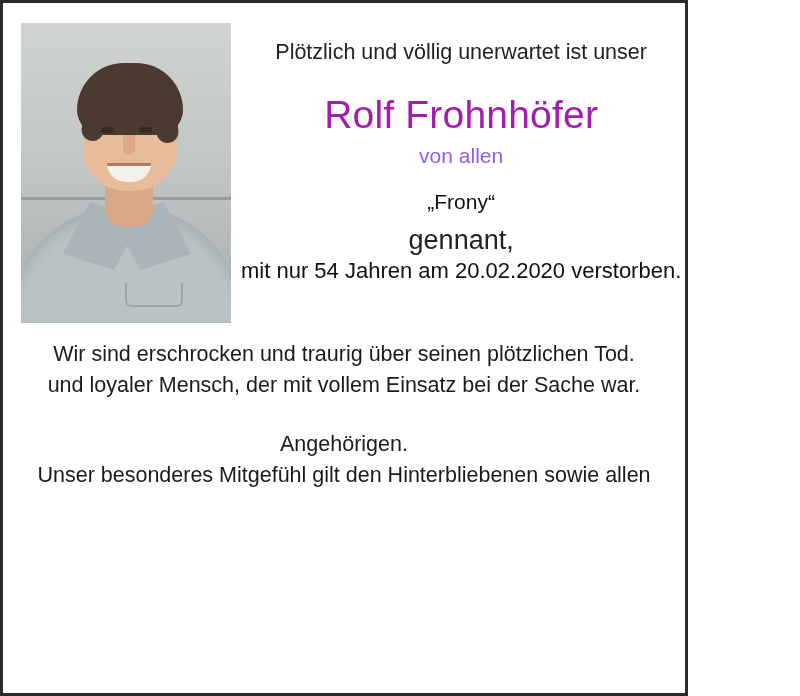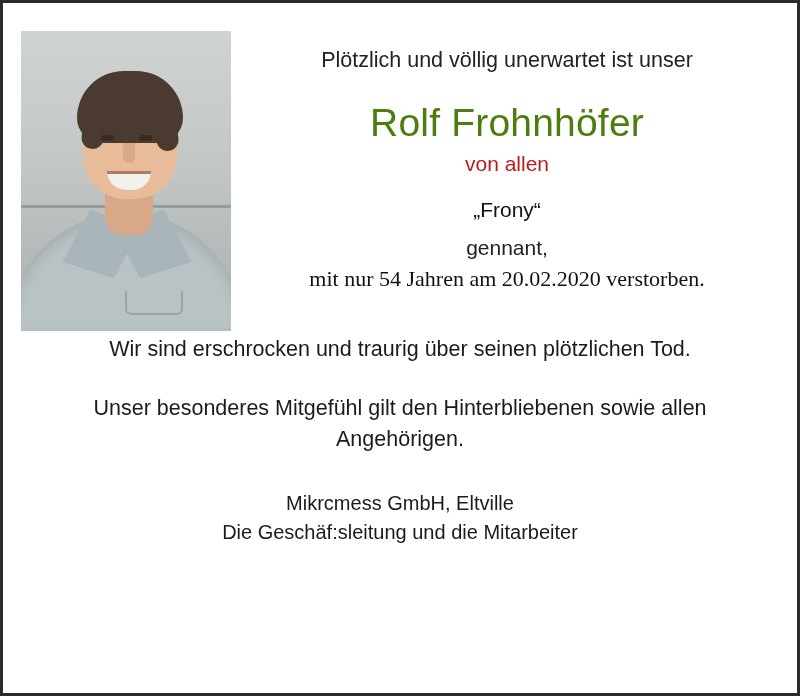--- a/index.html
+++ b/index.html
@@ -10,26 +10,26 @@
   body {
     width: 800px;
     height: 696px;
     font-family: "Liberation Sans", sans-serif;
     color: #1a1a1a;
     overflow: hidden;
   }
 
   .obituary {
     position: relative;
-    width: 800px;
+    width: 688px;
     height: 696px;
     box-sizing: border-box;
     background: #ffffff;
     border: 3px solid #2b2b2b;
-    padding: 26px 18px 10px 18px;
+    padding: 18px 18px 10px 18px;
   }
 
   .top-block {
     display: flex;
     align-items: flex-start;
   }
 
   
   .photo-frame {
     width: 210px;
@@ -176,52 +176,51 @@
   }
   .lead {
     font-size: 21.5px;
     line-height: 31px;
     color: #222;
   }
   .name {
     font-size: 39px;
     line-height: 54px;
     margin-top: 20px;
-    color: #4d7c0f;
+    color: #a21caf;
     letter-spacing: .2px;
   }
   .von-allen {
     font-size: 21px;
     line-height: 28px;
-    color: #b91c1c;
+    color: #8b5cf6;
   }
   .nickname {
     font-size: 21px;
     line-height: 48px;
     margin-top: 8px;
     color: #111;
   }
   .gennant {
-    font-size: 21px;
+    font-size: 27px;
     line-height: 28px;
     color: #222;
   }
   .age-line {
     font-size: 22px;
     line-height: 30px;
     color: #111;
     margin-top: 2px;
     white-space: nowrap;
-    font-family: Liberation Serif, serif;
   }
 
   
   .body-text {
     text-align: center;
-    margin-top: 3px;
+    margin-top: 16px;
   }
   .para {
     font-size: 21.5px;
     line-height: 31px;
     color: #1b1b1b;
   }
   .para + .para {
     margin-top: 28px;
   }
   .signature {
@@ -263,25 +262,22 @@
       <div class="nickname">„Frony“</div>
       <div class="gennant">gennant,</div>
       <div class="age-line">mit nur 54 Jahren am 20.02.2020 verstorben.</div>
     </div>
 
   </div>
 
   <div class="body-text">
     <div class="para">
       <div>Wir sind erschrocken und traurig über seinen plötzlichen Tod.</div>
+      <div>und loyaler Mensch, der mit vollem Einsatz bei der Sache war.</div>
     </div>
     <div class="para">
+      <div>Angehörigen.</div>
       <div>Unser besonderes Mitgefühl gilt den Hinterbliebenen sowie allen</div>
-      <div>Angehörigen.</div>
     </div>
   </div>
 
-  <div class="signature">
-    <div>Mikrcmess GmbH, Eltville</div>
-    <div>Die Geschäf:sleitung und die Mitarbeiter</div>
-  </div>
 
 </div>
 
 </body></html>

